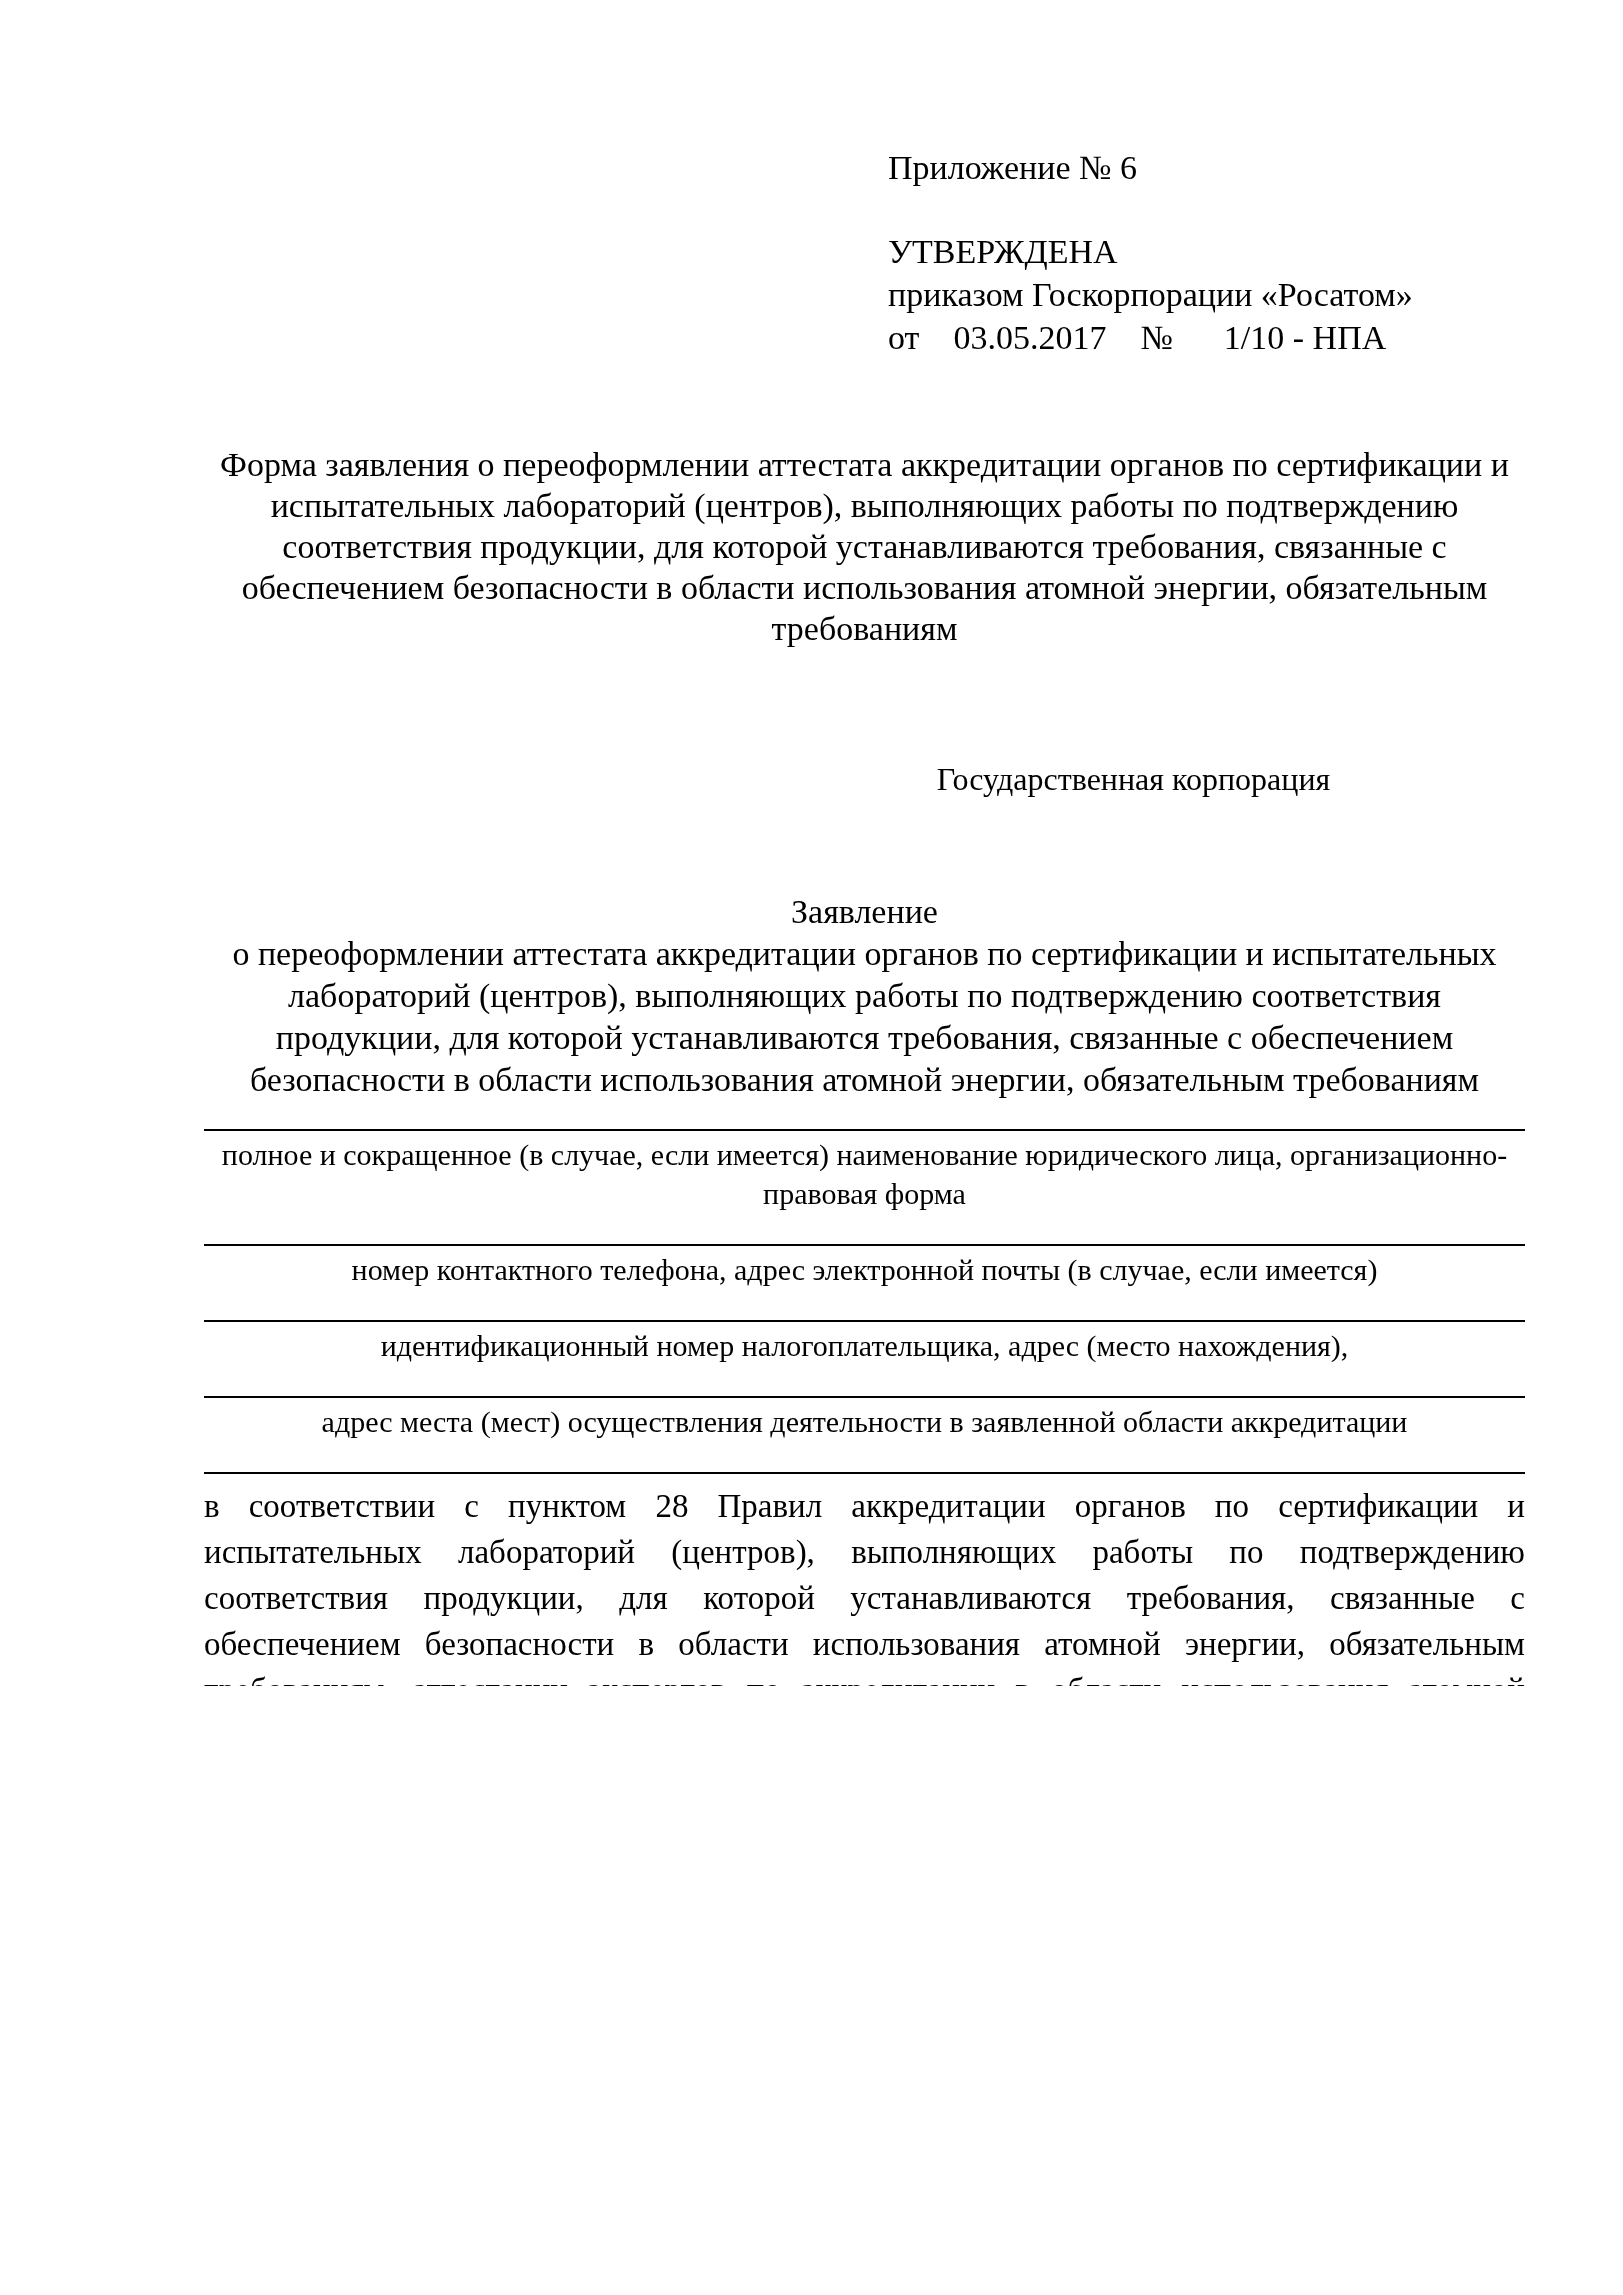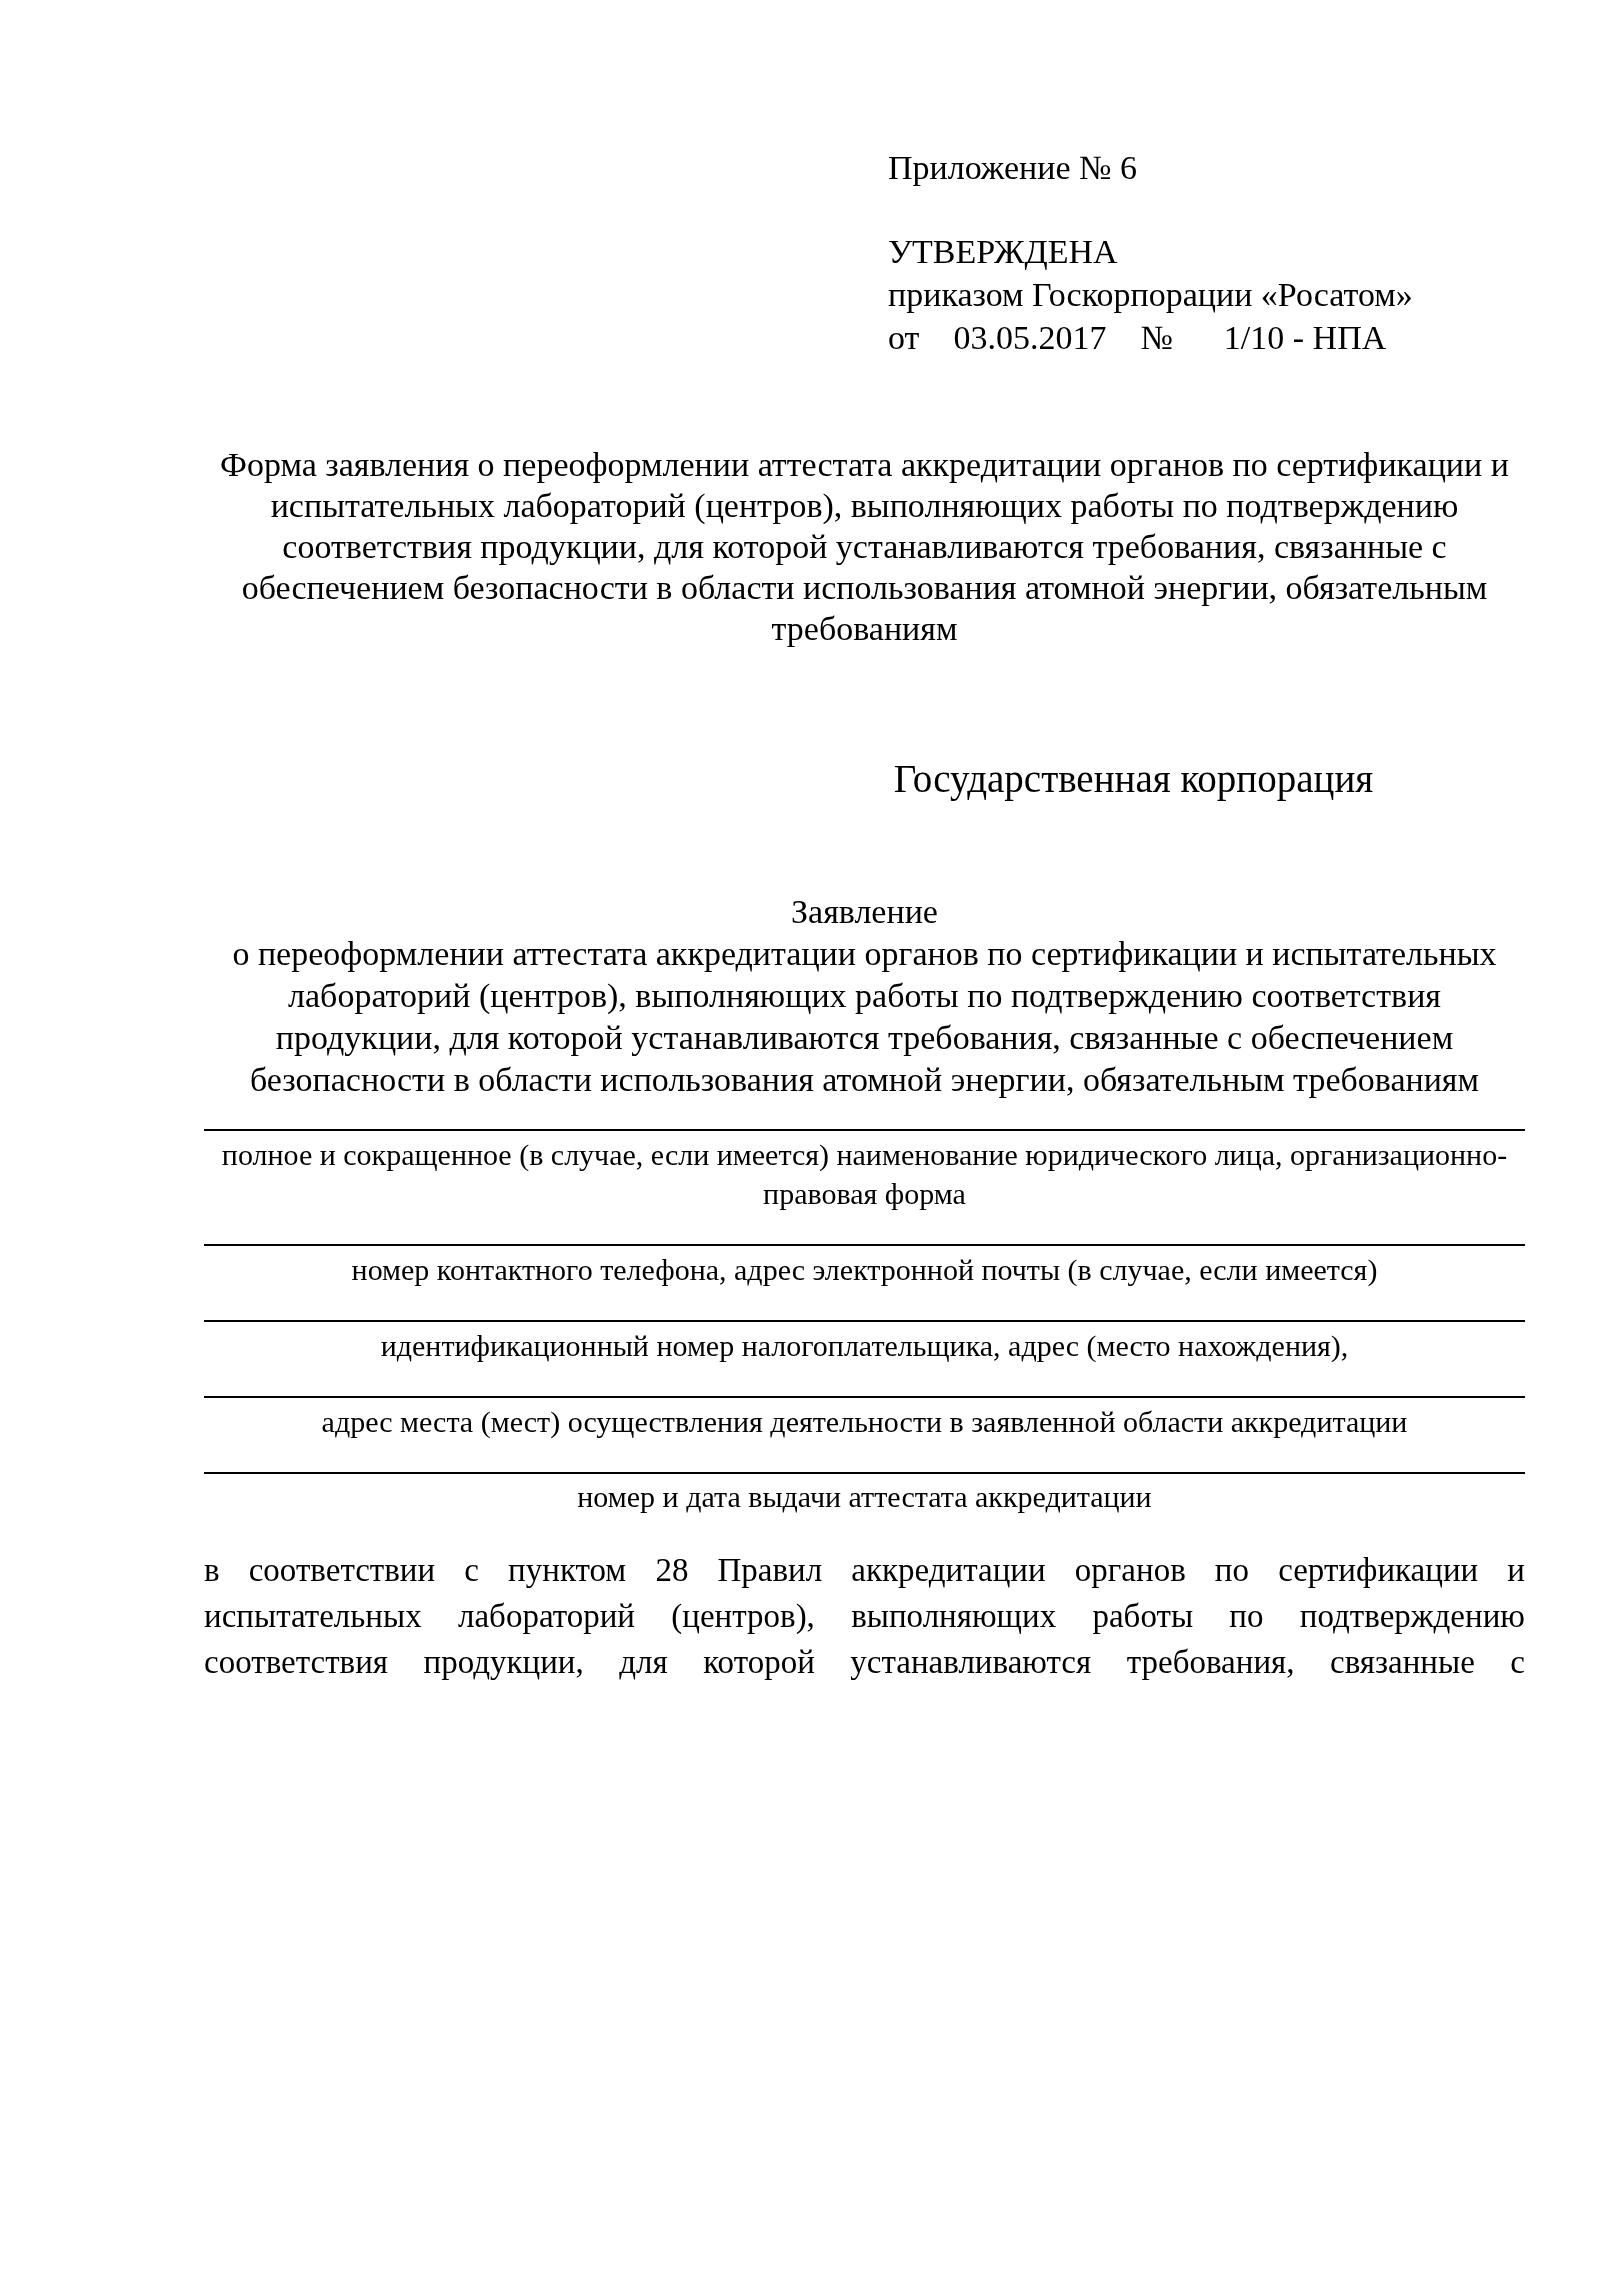--- a/index.html
+++ b/index.html
@@ -40,21 +40,21 @@
     margin-top: 85px;
     font-size: 34px;
     line-height: 41px;
     text-align: center;
   }
   .addressee {
     margin-top: 108px;
     margin-left: 661px;
     width: 537px;
     text-align: center;
-    font-size: 39px;
+    font-size: 32px;
     line-height: 44px;
   }
   .statement {
     margin-top: 90px;
     text-align: center;
     font-size: 34px;
     line-height: 42px;
     font-family: Liberation Serif, serif;
   }
   .fields {
@@ -123,21 +123,20 @@
         <div class="field-caption">идентификационный номер налогоплательщика, адрес (место нахождения),</div>
       </div>
 
       <div class="field">
         <hr class="field-line">
         <div class="field-caption">адрес места (мест) осуществления деятельности в заявленной области аккредитации</div>
       </div>
 
       <div class="field">
         <hr class="field-line">
-        <div class="field-caption">номер и дата выдачи аттестата аккредитации</div>
       </div>
 
     </div>
 
     <p class="body-par">в соответствии с пунктом 28 Правил аккредитации органов по сертификации и испытательных лабораторий (центров), выполняющих работы по подтверждению соответствия продукции, для которой устанавливаются требования, связанные с обеспечением безопасности в области использования атомной энергии, обязательным требованиям, аттестации экспертов по аккредитации в области использования атомной энергии, а также привлечения и отбора экспертов по аккредитации в области использования атомной энергии и технических экспертов для выполнения работ по аккредитации, утвержденных</p>
 
   </div>
 </div>
 
 

